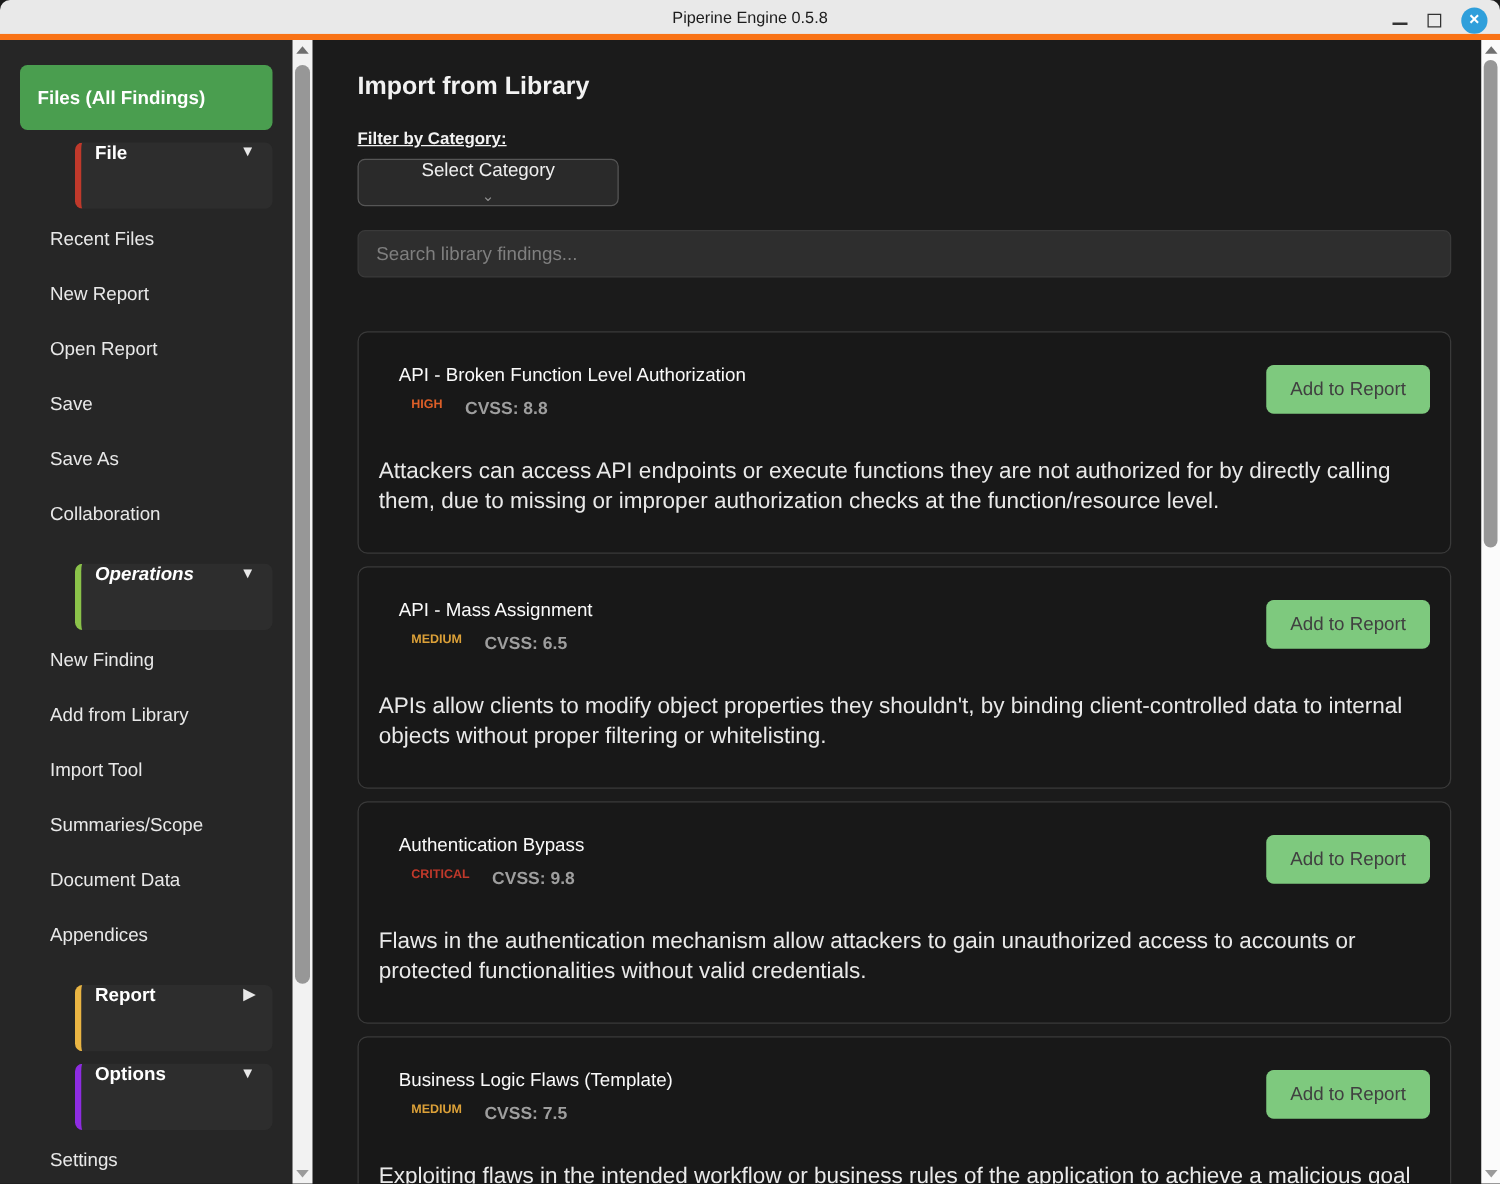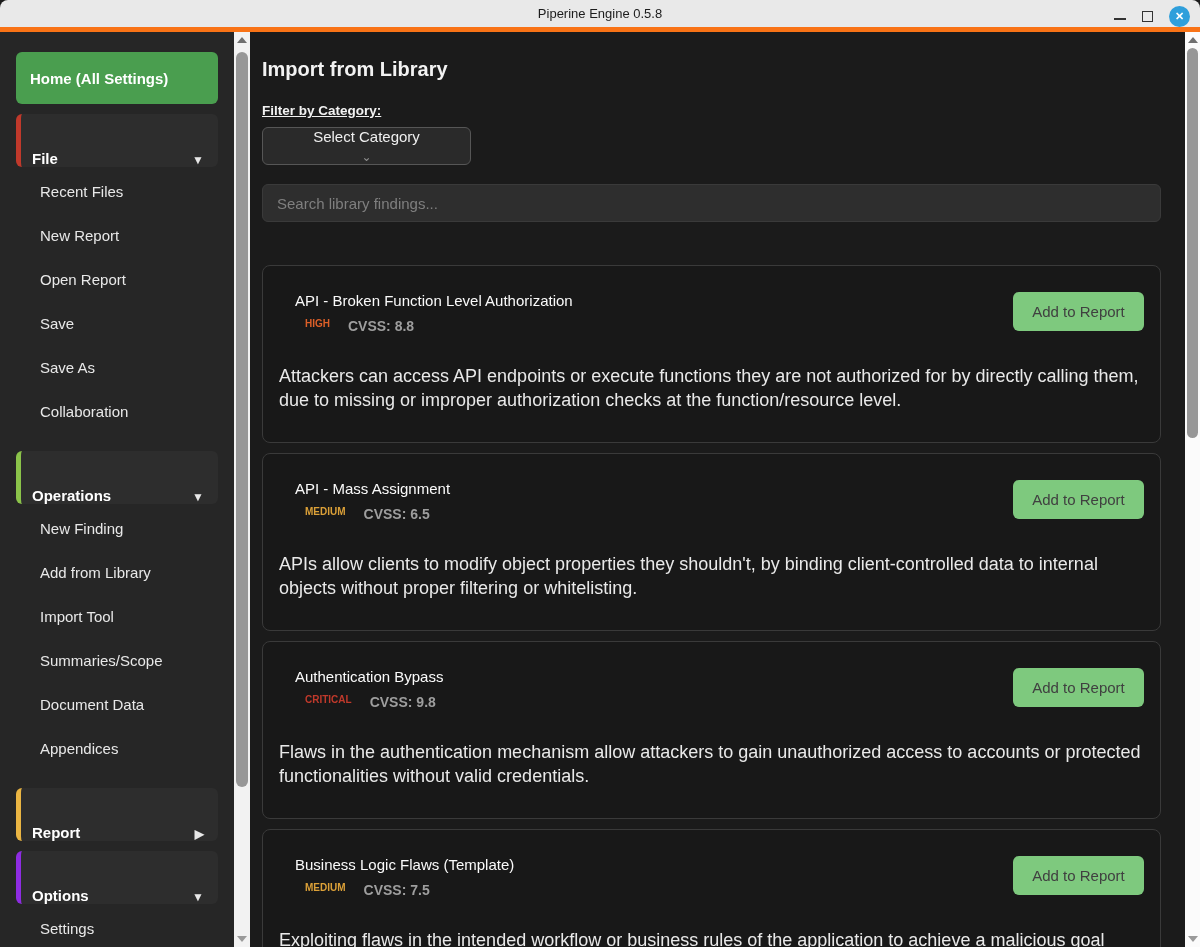--- a/index.html
+++ b/index.html
@@ -21,41 +21,41 @@
 
   
   .app { display:flex; height:915px; }
 
   
   .sidebar { width:234px; background:#262626; padding:20px 16px 0 16px; flex:none;
              overflow:hidden; }
   .home-btn { display:flex; align-items:center; background:#4a9e4f; color:#fff;
               font-weight:bold; font-size:15px; border-radius:6px; height:52px;
               padding:0 14px; cursor:pointer; }
-  .section-hdr { display:flex; align-items:flex-end; justify-content:space-between;
+  .section-hdr { display:flex; align-items:flex-start; justify-content:space-between;
                  background:#2d2d2d; border-radius:6px; height:53px; margin-top:10px;
                  padding:0 14px 0 11px; border-left:5px solid transparent;
-                 color:#fff; font-weight:bold; font-size:15px; cursor:pointer; }
+                 color:#fff; font-weight:bold; font-size:15px; cursor:pointer;margin-left:44px; }
   .section-arrow { font-size:12px; color:#e8e8e8; }
   .sub-list { padding:2px 0 8px 0;text-align:center; }
   .sub-item { height:44px; display:flex; align-items:center; padding-left:24px;
               color:#e8e8e8; font-size:15px; cursor:pointer; }
 
   
   .vscroll { flex:none; position:relative; }
   .vscroll.sidebar-sb { width:16px; background:#f2f2f2; }
   .vscroll.main-sb { width:15px; background:#fbfbfb; }
   .sb-thumb { position:absolute; left:2px; right:2px; background:#979797; border-radius:7px; }
   .sb-arrow-up, .sb-arrow-down { position:absolute; left:50%; transform:translateX(-50%);
               width:0; height:0; border-left:5px solid transparent; border-right:5px solid transparent; }
   .sb-arrow-up    { top:5px;    border-bottom:6px solid #6f6f6f; }
   .sb-arrow-down  { bottom:5px; border-top:6px solid #9a9a9a; }
 
   
-  .main { flex:1; background:#1b1b1b; padding:26px 24px 0 12px; overflow:hidden; }
+  .main { flex:1; background:#1b1b1b; padding:26px 24px 0 36px; overflow:hidden; }
   .main h1 { color:#f2f2f2; font-size:20px; font-weight:bold; margin-bottom:22px; }
   .filter-label { color:#f2f2f2; font-size:13.5px; font-weight:bold; margin-bottom:9px;text-decoration:underline; }
   .select { width:209px; height:38px; background:#2a2a2a; border:1px solid #565656;
             border-radius:6px; color:#efefef; font-size:15px; display:flex;
             align-items:center; justify-content:space-between; padding:0 12px;
             margin-bottom:19px; cursor:pointer;flex-direction:column; }
   .select .chev { color:#8f8f8f; font-size:12px; }
   .search { width:100%; height:38px; background:#2e2e2e; border:1px solid #3a3a3a;
             border-radius:6px; color:#d8d8d8; font-size:15px; padding:0 14px;
             margin-bottom:43px; outline:none; font-family:"Liberation Sans", sans-serif; }
@@ -82,39 +82,39 @@
   <div class="win-controls">
     <div class="win-min"></div>
     <div class="win-max"></div>
     <div class="win-close">✕</div>
   </div>
 </div>
 
 <div class="app">
 
   <div class="sidebar">
-    <div class="home-btn">Home (All Settings)</div>
+    <div class="home-btn">Files (All Findings)</div>
     <div id="sidebar-sections">
   <div>
     <div class="section-hdr" style="border-left-color: rgb(192, 57, 43);">
       <span>File</span>
       <span class="section-arrow">▼</span>
     </div>
     <div class="sub-list">
             <div class="sub-item">Recent Files</div>
             <div class="sub-item">New Report</div>
             <div class="sub-item">Open Report</div>
             <div class="sub-item">Save</div>
             <div class="sub-item">Save As</div>
             <div class="sub-item">Collaboration</div>
           </div>
   </div>
 
   <div>
-    <div class="section-hdr" style="border-left-color: rgb(139, 195, 74);">
+    <div class="section-hdr" style="border-left-color: rgb(139, 195, 74); font-style: italic;">
       <span>Operations</span>
       <span class="section-arrow">▼</span>
     </div>
     <div class="sub-list">
             <div class="sub-item">New Finding</div>
             <div class="sub-item">Add from Library</div>
             <div class="sub-item">Import Tool</div>
             <div class="sub-item">Summaries/Scope</div>
             <div class="sub-item">Document Data</div>
             <div class="sub-item">Appendices</div>

